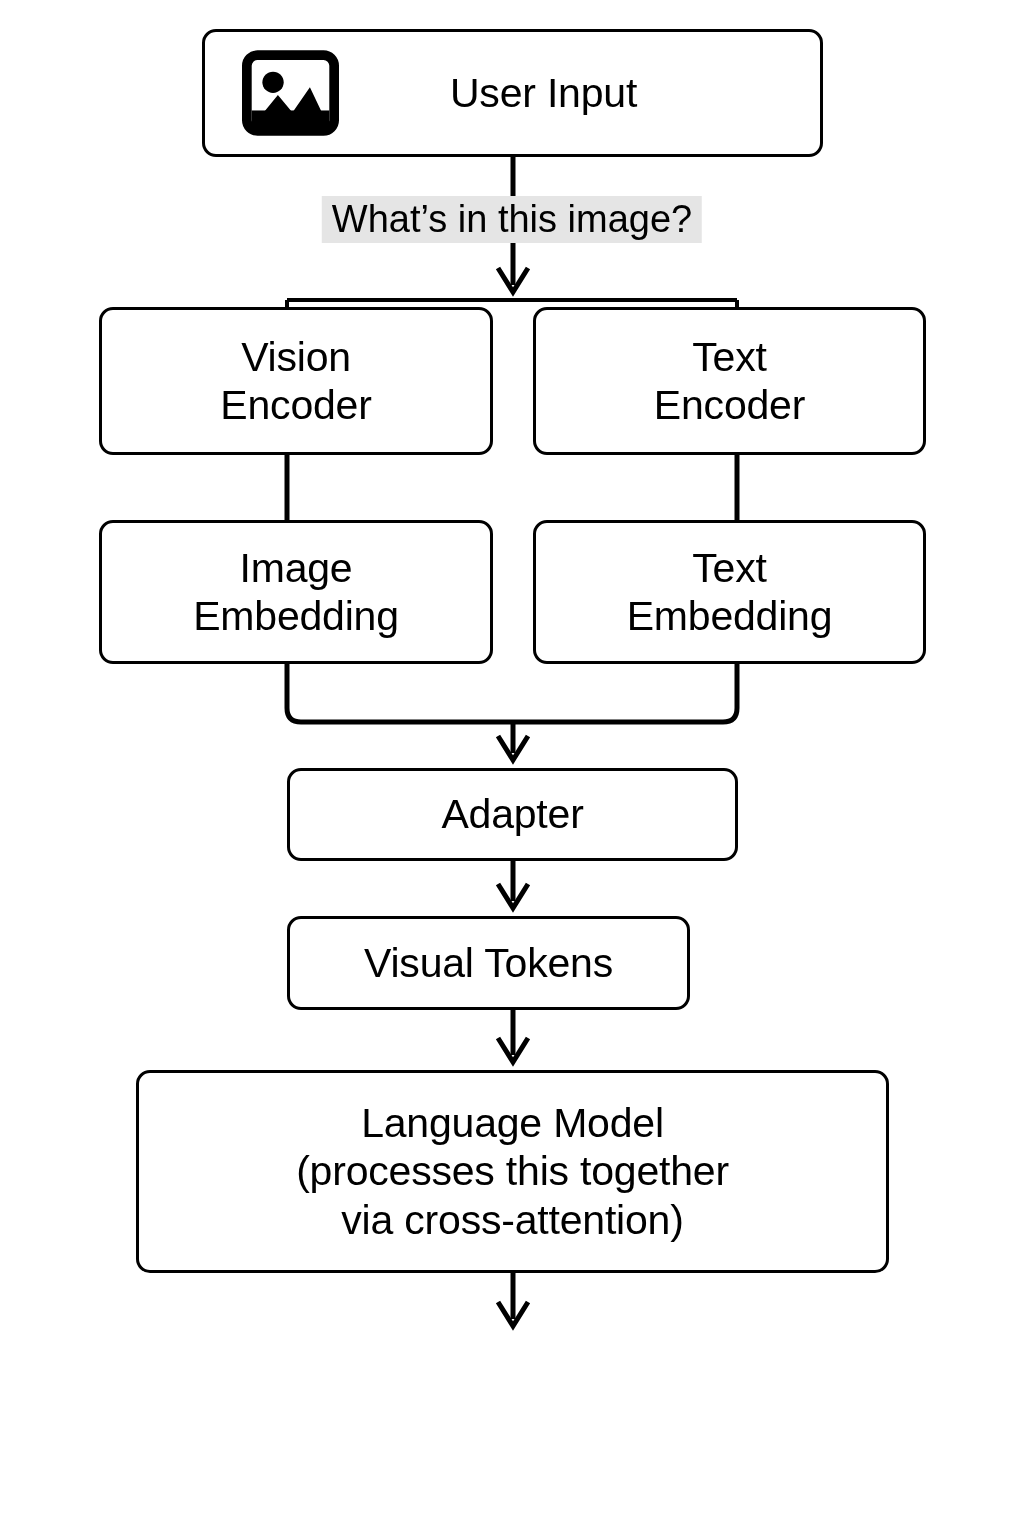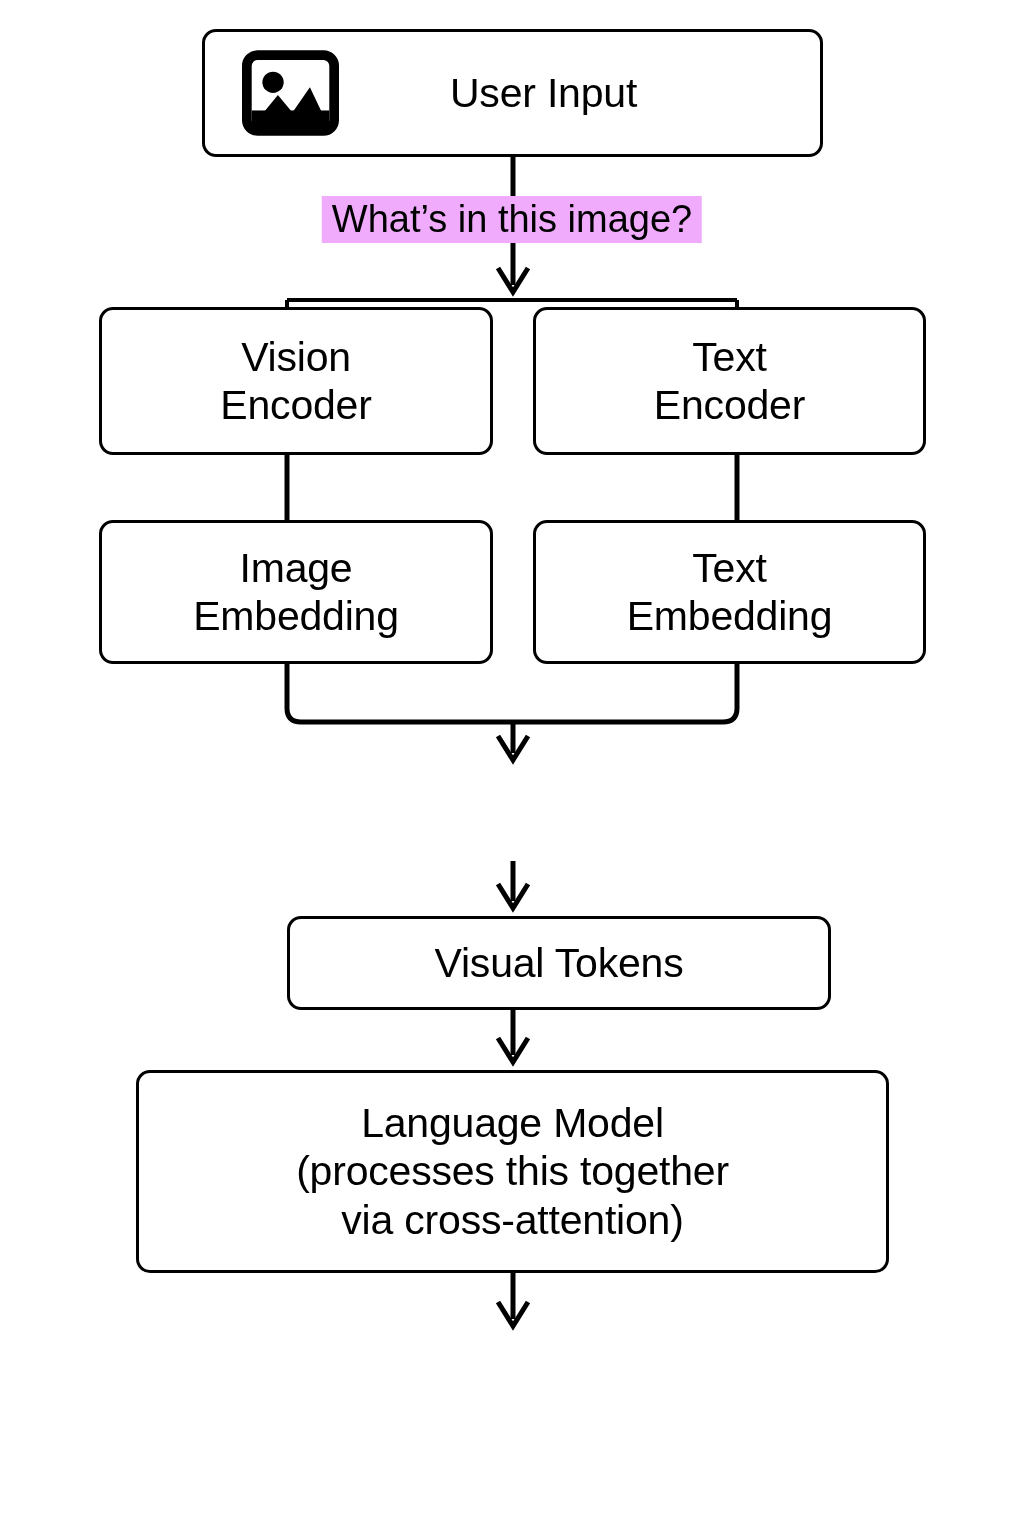--- a/index.html
+++ b/index.html
@@ -56,38 +56,38 @@
     padding-right: 72px;
   }
 
   
   #node-user-input      { left: 202px; top: 29px;   width: 621px; height: 128px; }
   #node-vision-encoder  { left: 99px;  top: 307px;  width: 394px; height: 148px; }
   #node-text-encoder    { left: 533px; top: 307px;  width: 393px; height: 148px; }
   #node-image-embedding { left: 99px;  top: 520px;  width: 394px; height: 144px; align-items: center; }
   #node-text-embedding  { left: 533px; top: 520px;  width: 393px; height: 144px; }
   #node-adapter         { left: 287px; top: 768px;  width: 451px; height: 93px;  }
-  #node-visual-tokens   { left: 287px; top: 916px;  width: 544px; height: 94px;  }
+  #node-visual-tokens   { left: 287px; top: 916px;  width: 403px; height: 94px;  }
   #node-language-model  { left: 136px; top: 1070px; width: 753px; height: 203px; }
   #node-generated-answer{ left: 202px; top: 1334px; width: 621px; height: 102px; }
 
   
   .picture-icon {
     width: 97px;
     height: 86px;
     flex: 0 0 auto;
     display: block;
   }
 
   
   .edge-label {
     position: absolute;
     font-size: 38px;
     color: #000000;
-    background: #f0abfc;
+    background: #e5e5e5;
     white-space: nowrap;
     padding: 2px 10px;
     z-index: 3;
   }
   #edge-label-prompt {
     left: 50%;
     transform: translateX(-50%);
     top: 196px;
   }
 </style>
@@ -153,20 +153,23 @@
   <div class="node" id="node-image-embedding">
     <span class="node-label">Image
 Embedding</span>
   </div>
 
   <div class="node" id="node-text-embedding">
     <span class="node-label">Text
 Embedding</span>
   </div>
 
+  <div class="node" id="node-adapter">
+    <span class="node-label">Adapter</span>
+  </div>
 
   <div class="node" id="node-visual-tokens">
     <span class="node-label">Visual Tokens</span>
   </div>
 
   <div class="node" id="node-language-model">
     <span class="node-label">Language Model
 (processes this together
 via cross-attention)</span>
   </div>

